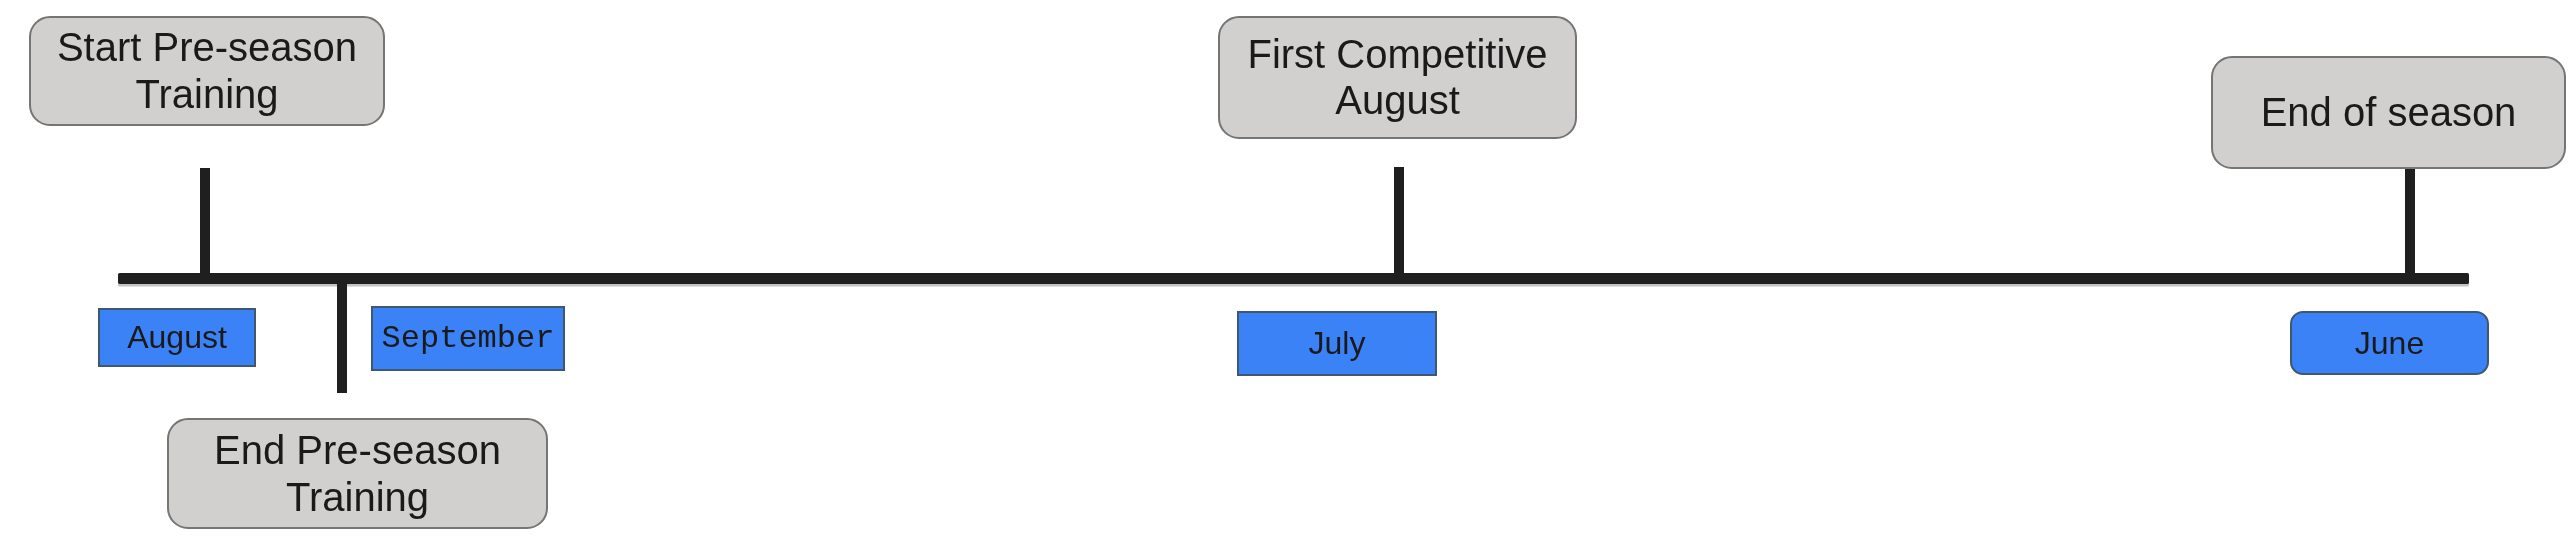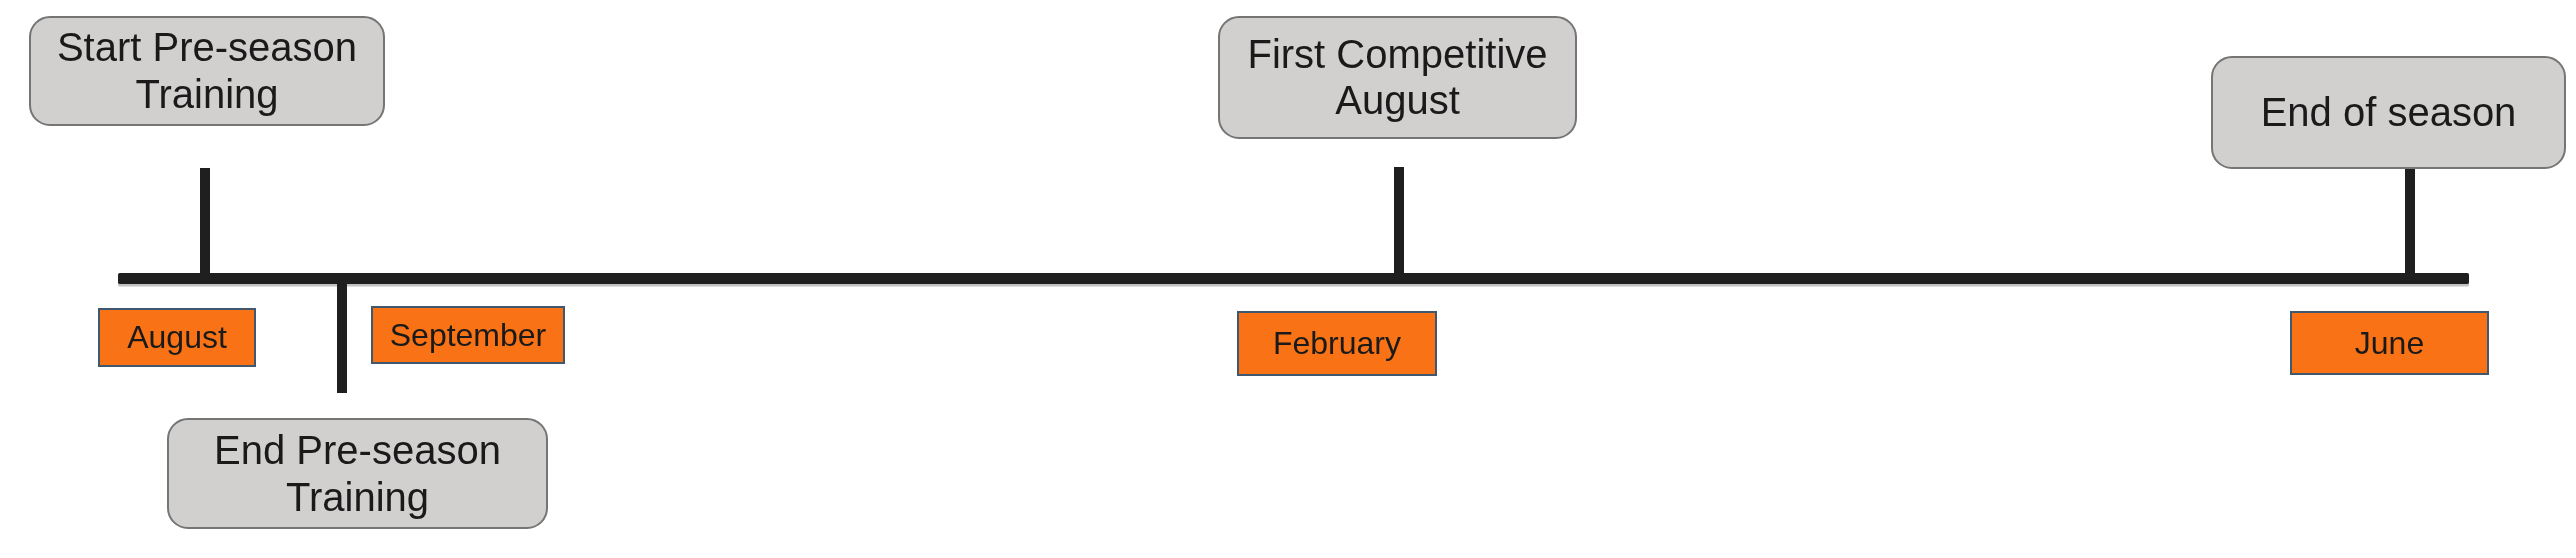--- a/index.html
+++ b/index.html
@@ -53,33 +53,33 @@
     padding: 3.5px 8.7px;
   }
   .event-box.e-start   { left: 29px;   top: 15.6px;  width: 356px; height: 110px; }
   .event-box.e-first   { left: 1218px; top: 15.6px;  width: 359px; height: 123px; }
   .event-box.e-endsea  { left: 2211px; top: 26px;  width: 355px; height: 113px; margin-top: 30px; }
   .event-box.e-endpre  { left: 167px;  top: 418px; width: 381px; height: 111px; }
   
   .month-box {
     position: absolute;
     box-sizing: border-box;
-    background: #f97316;
+    background: #3b82f6;
     border: 2.6px solid var(--month-border, #3f5870);
     display: flex;
     align-items: center;
     justify-content: center;
     text-align: center;
     color: #1a1a1a;
     font-size: 32px;
   }
   .month-box.m-august    { left: 98px;  top: 308px; width: 158px; height: 59px; }
-  .month-box.m-september { left: 371px;  top: 306px; width: 194px; height: 58px; }
+  .month-box.m-september { left: 371px;  top: 306px; width: 194px; height: 65px; font-family: Liberation Mono, monospace; }
   .month-box.m-december  { left: 1237px; top: 311px; width: 200px; height: 65px; }
-  .month-box.m-june      { left: 2290px; top: 311px; width: 199px; height: 64px; }
+  .month-box.m-june      { left: 2290px; top: 311px; width: 199px; height: 64px; border-radius: 13px; }
   .label { display: inline-block; }
 </style>
 </head>
 <body>
 
 <div class="stage" style="--line: #1f1f1f; --event-fill: #d2cfcf; --event-border: #757575; --month-border: #3f5870;">
 
   <div class="axis"></div>
 
   <div class="connector c-start"></div>
@@ -105,21 +105,21 @@
 
   <div class="month-box m-august">
     <span class="label">August</span>
   </div>
 
   <div class="month-box m-september">
     <span class="label">September</span>
   </div>
 
   <div class="month-box m-december">
-    <span class="label">February</span>
+    <span class="label">July</span>
   </div>
 
   <div class="month-box m-june">
     <span class="label">June</span>
   </div>
 
 </div>
 
 
 </body></html>

